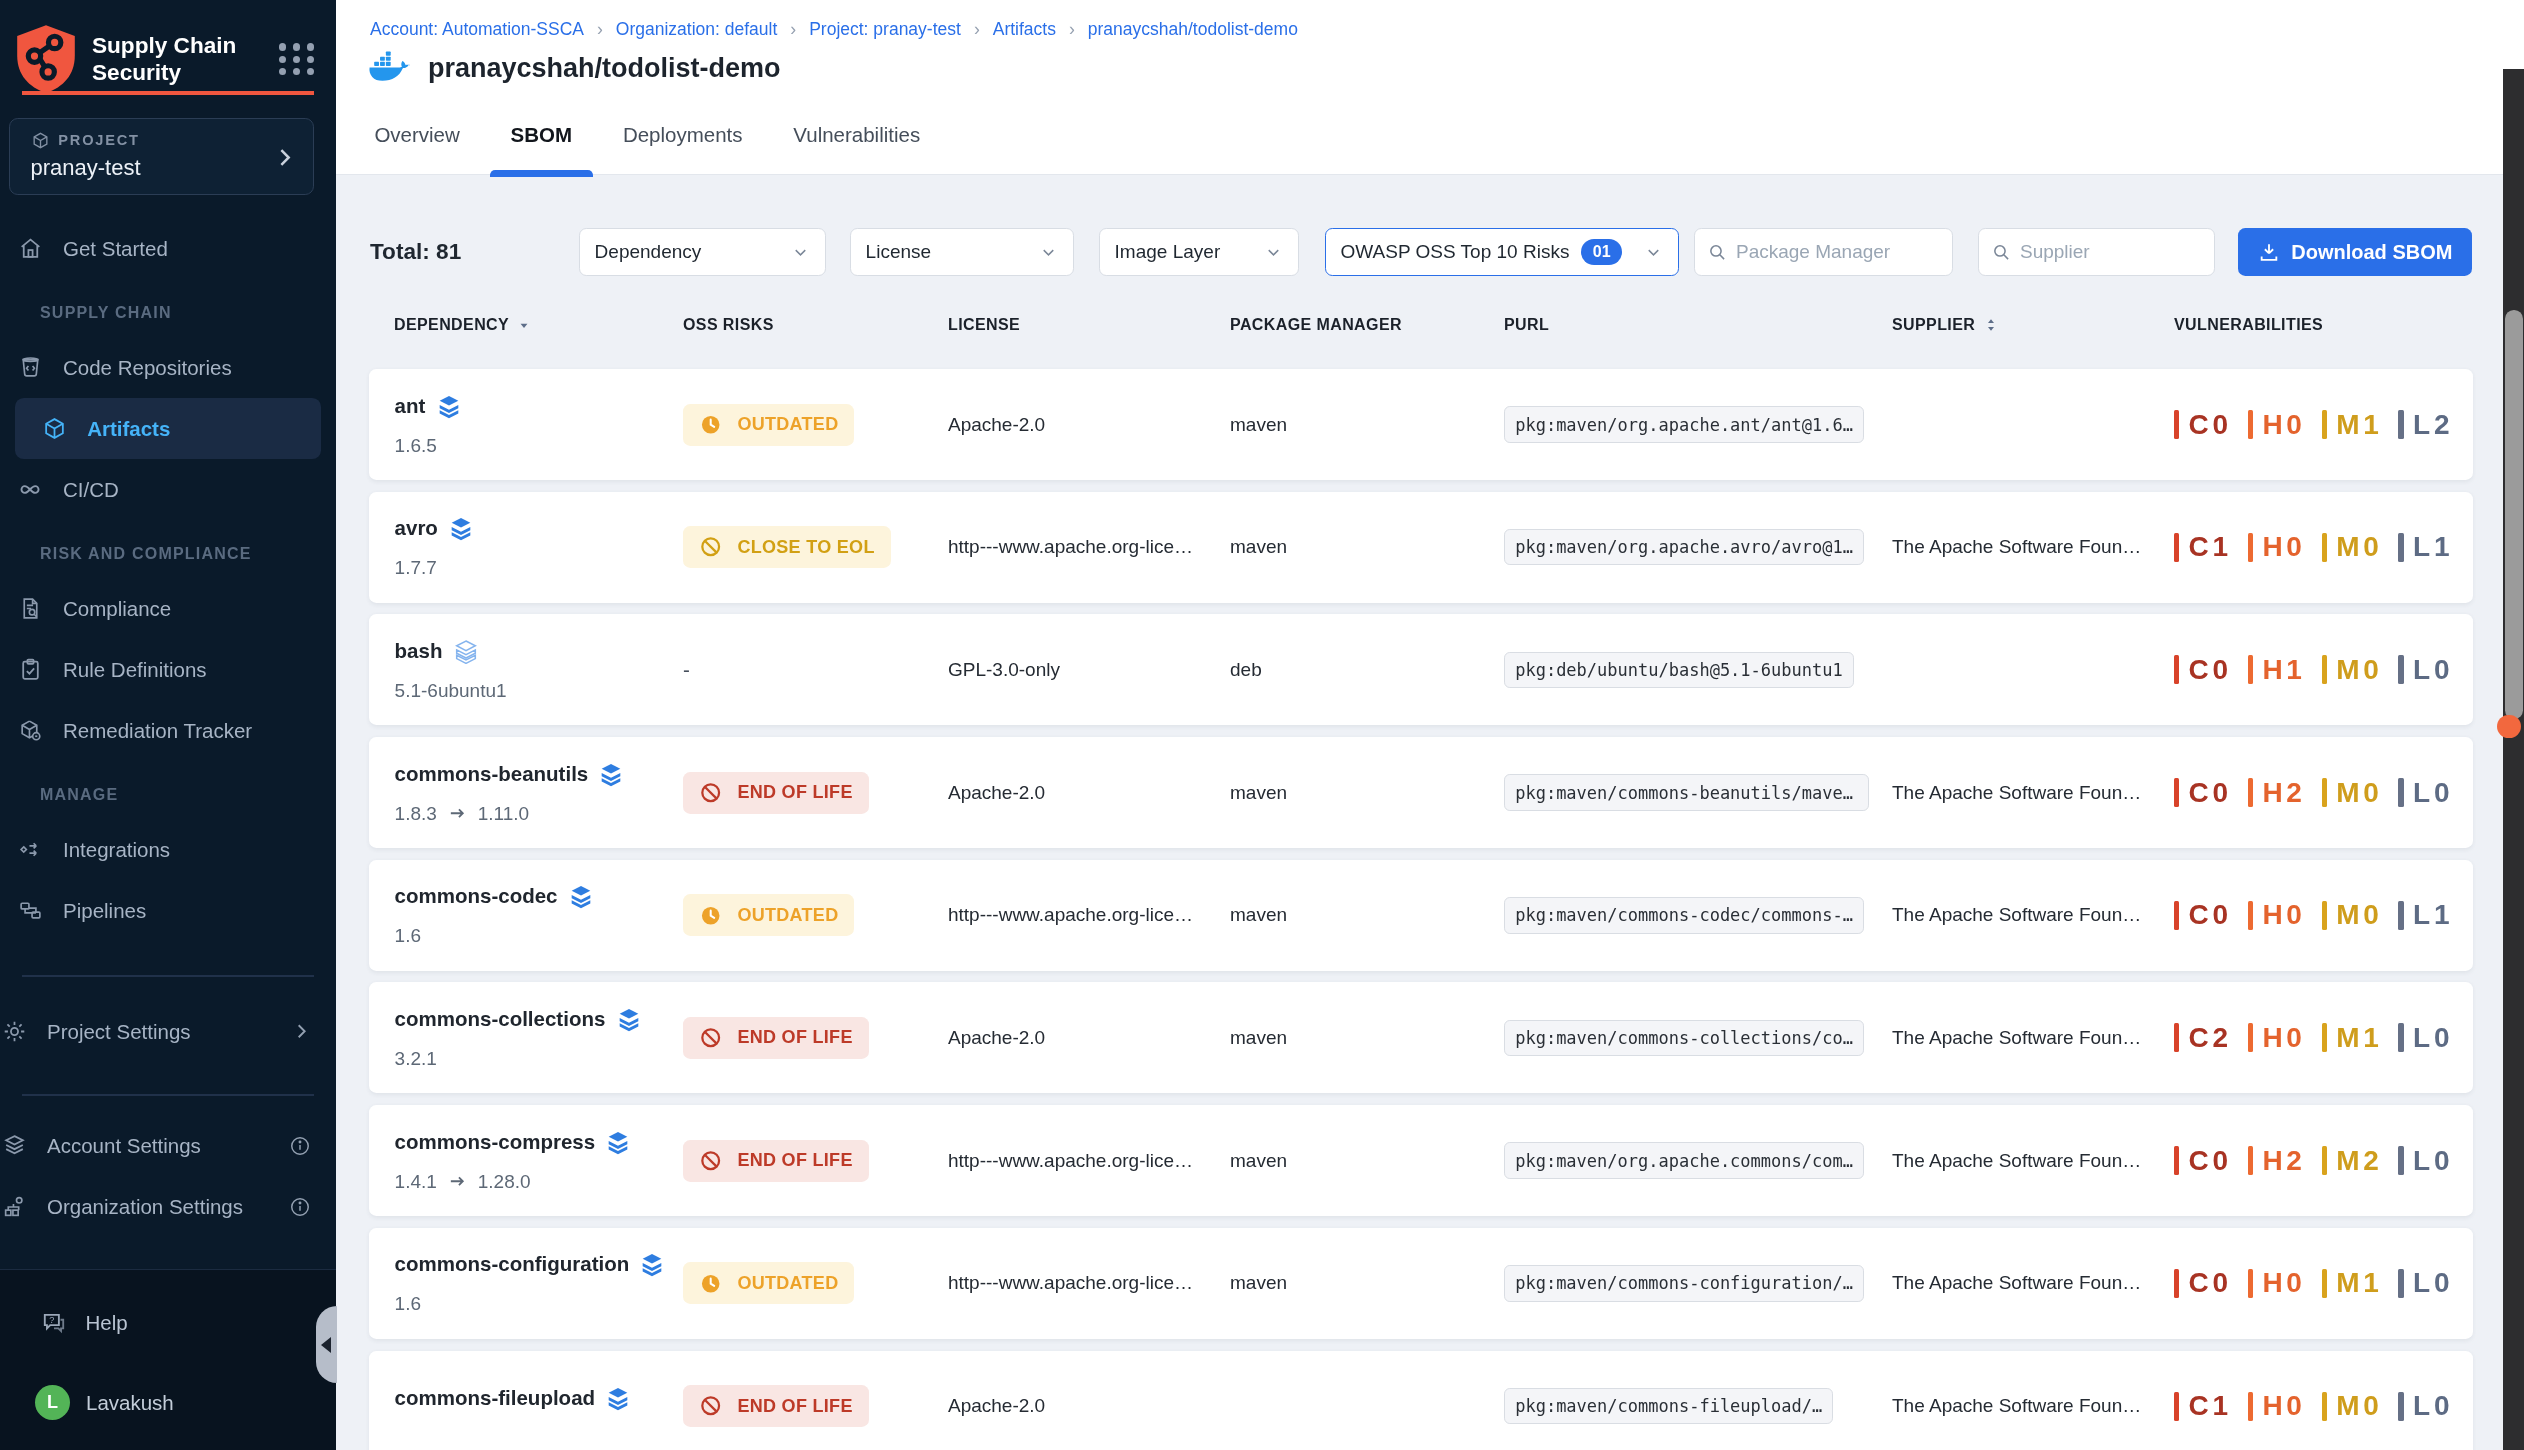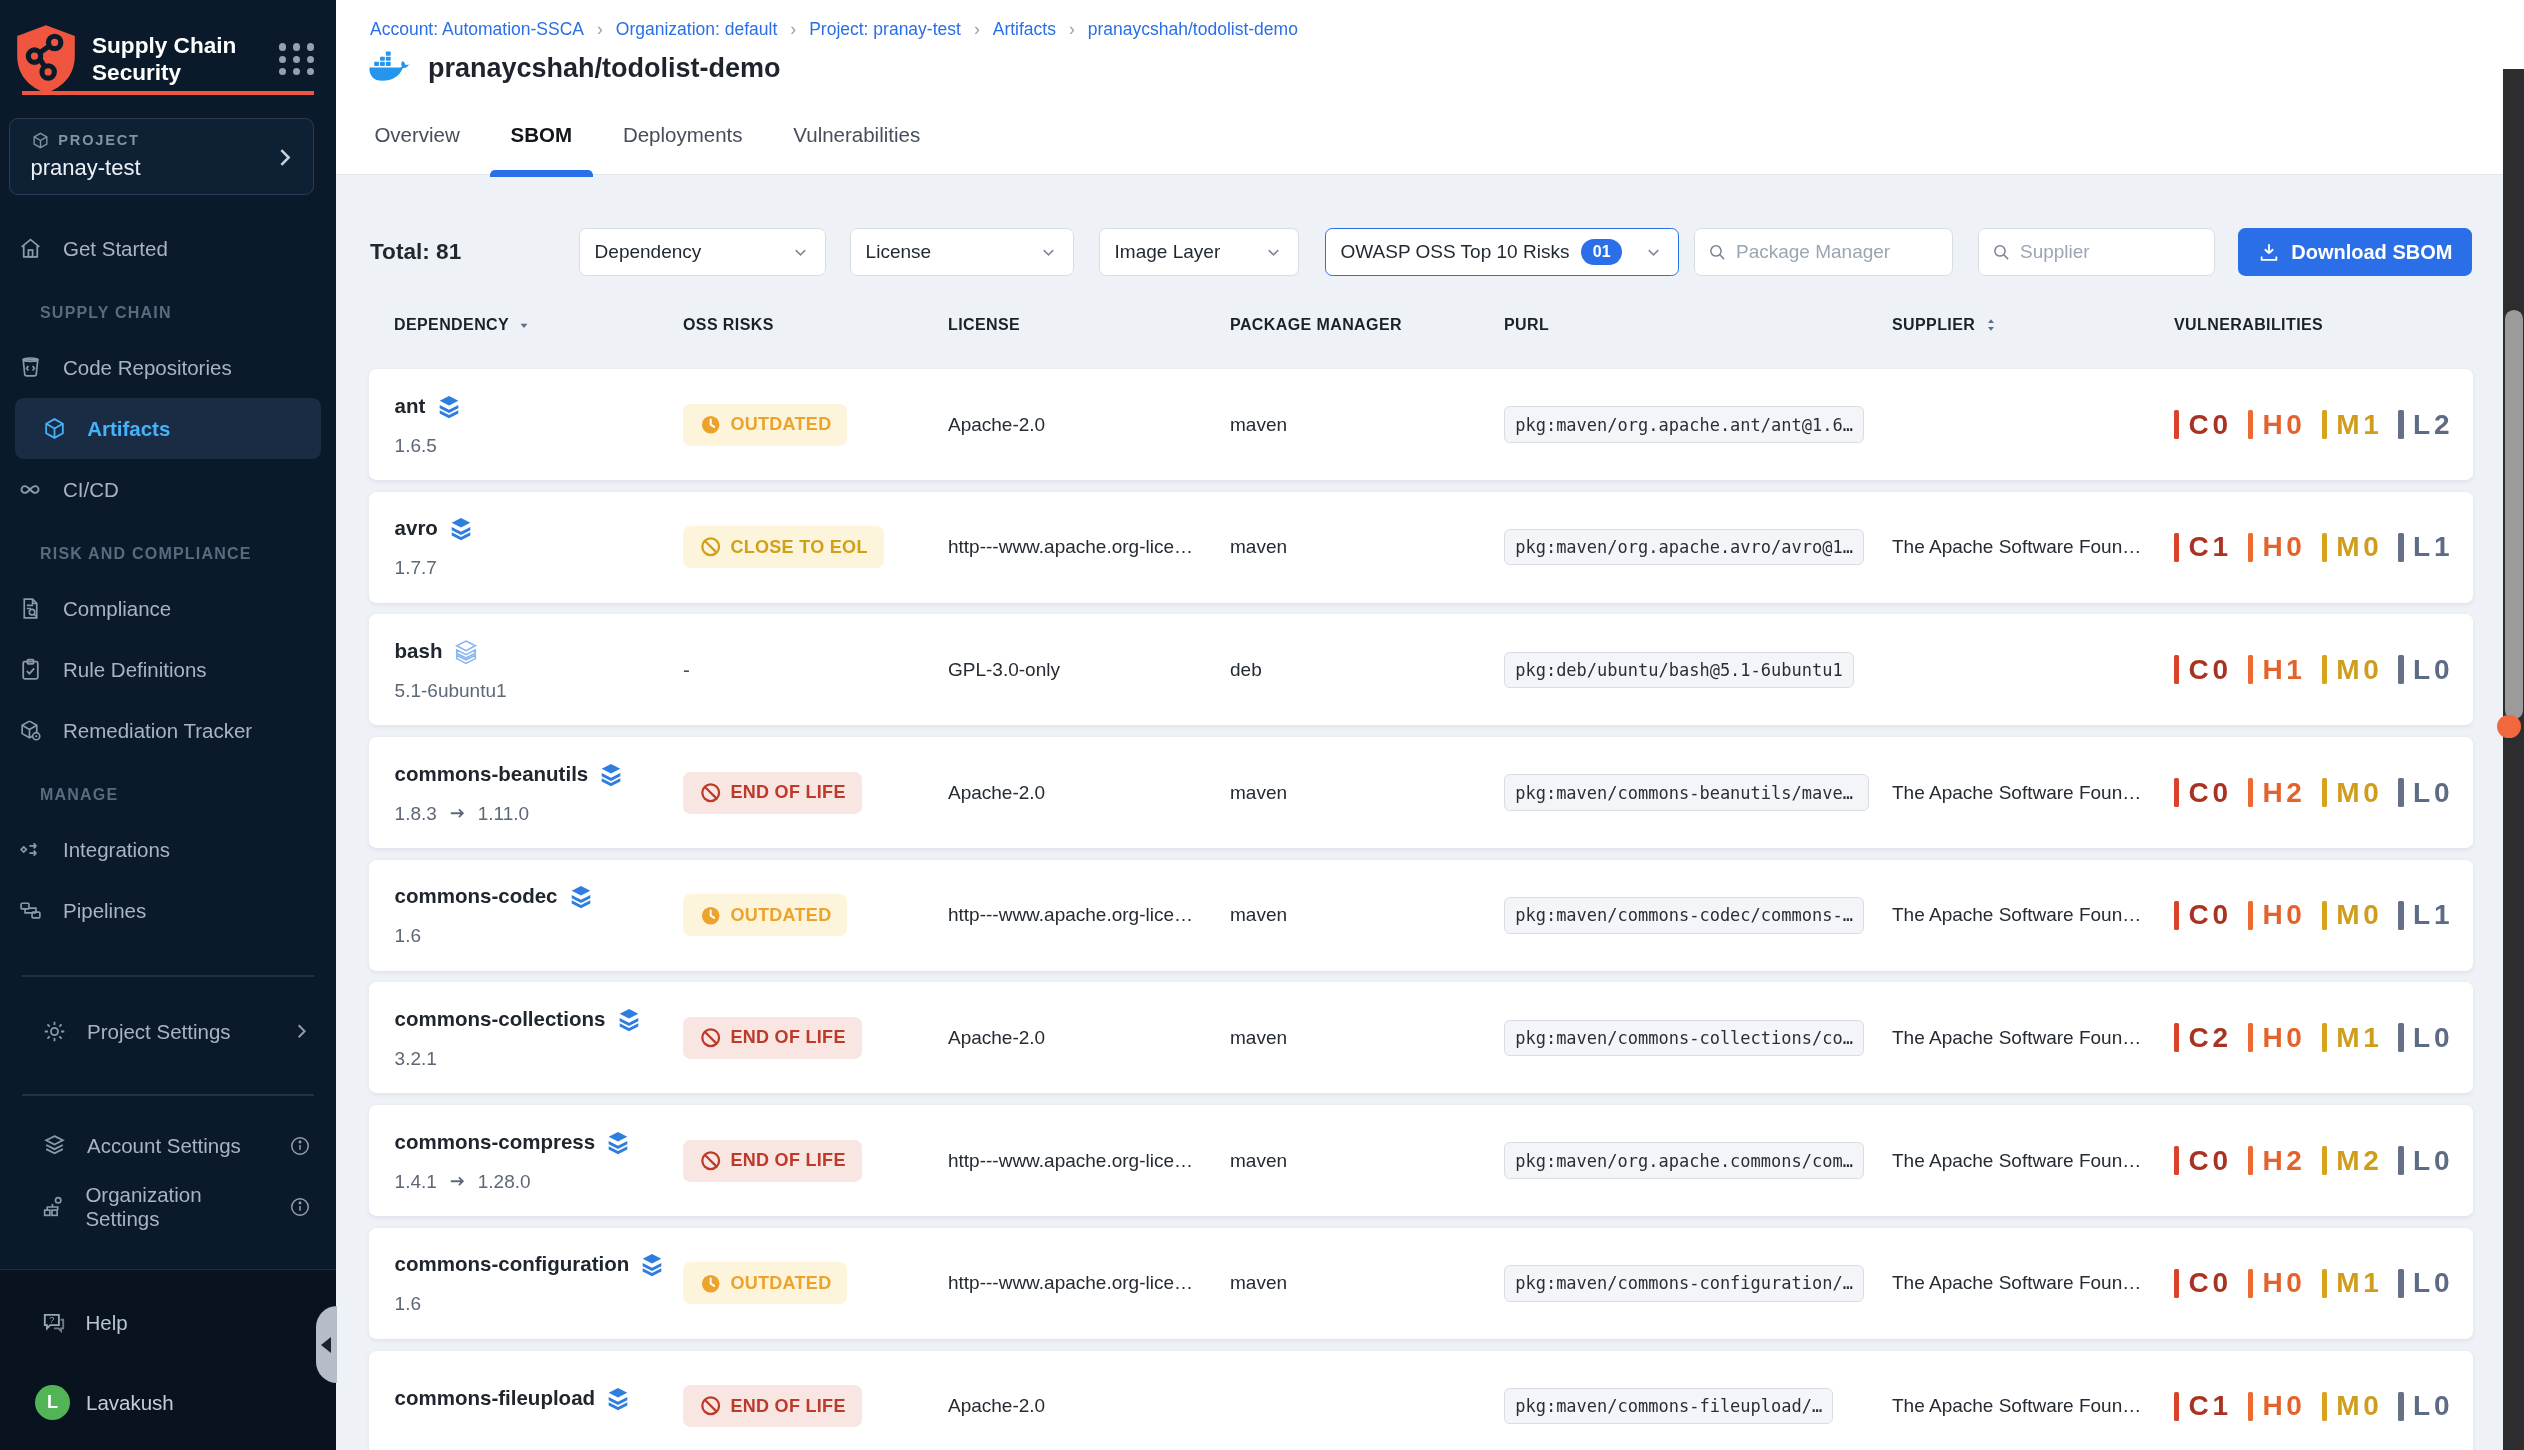--- a/index.html
+++ b/index.html
@@ -31,21 +31,21 @@
   .project-name{margin:5.1px 0 0 20.5px;font-size:22px;color:#ecf1f7;}
   .project-chev{position:absolute;right:16px;top:26px;color:#c9d1dc;}
 
   .nav{position:absolute;top:218px;left:0;right:0;}
   .nav-item{height:61px;display:flex;align-items:center;gap:19px;padding-left:16px;color:#a7b4c5;font-size:20.5px;cursor:pointer;}
   .nav-item .nico{width:28px;display:flex;justify-content:center;color:#8b99ac;}
   .nav-item.active{margin:0 14.6px;padding-left:25.6px;background:#1a2b44;border-radius:8.8px;color:#45b3f8;font-weight:700;}
   .nav-item.active .nico{color:#45b3f8;}
   .nav-section{height:58px;display:flex;align-items:center;padding:10.2px 0 0 40px;font-size:16px;font-weight:700;letter-spacing:1.2px;color:#5a6b80;}
   .sb-divider{position:absolute;left:22px;right:22px;height:1.5px;background:#20314a;}
-  .nav-single{position:absolute;left:0;right:0;height:61px;display:flex;align-items:center;gap:19px;padding-left:40px;color:#a7b4c5;font-size:20.5px;cursor:pointer;}
+  .nav-single{position:absolute;left:0;right:0;height:61px;display:flex;align-items:center;gap:19px;color:#a7b4c5;font-size:20.5px;cursor:pointer;}
   .nav-single .nico{width:28px;display:flex;justify-content:center;color:#8b99ac;}
   .nav-single .right{margin-left:auto;margin-right:25px;color:#93a0b1;}
   .sb-footer{position:absolute;top:1269px;left:0;right:0;bottom:0;background:#08131f;border-top:1.5px solid #1b2b40;}
   .help-item{position:absolute;top:22px;left:0;right:0;height:61px;display:flex;align-items:center;gap:17.5px;padding-left:40px;color:#b9c4d2;font-size:20.5px;cursor:pointer;}
   .help-item .nico{width:28px;display:flex;justify-content:center;color:#9aa7b8;}
   .user-row{position:absolute;top:102px;left:0;right:0;height:61px;display:flex;align-items:center;gap:16px;padding-left:35px;cursor:pointer;}
   .avatar{width:35px;height:35px;border-radius:50%;background:#53b457;color:#fff;font-size:18px;font-weight:700;display:flex;align-items:center;justify-content:center;}
   .user-name{font-size:20.5px;color:#c3cdd9;}
   .collapse-handle{position:absolute;left:316px;top:1306px;width:20.5px;height:77px;background:#b6bdc9;border-radius:44px 0 0 44px;z-index:4;cursor:pointer;display:flex;align-items:center;justify-content:center;}
   .collapse-handle .tri{width:0;height:0;border-top:8px solid transparent;border-bottom:8px solid transparent;border-right:10.2px solid #1c232e;}
@@ -79,21 +79,21 @@
   
   .thead{position:absolute;top:316px;left:0;right:0;height:34px;}
   .th{position:absolute;top:0;display:flex;align-items:center;gap:7.3px;font-size:16px;font-weight:700;letter-spacing:0.4px;color:#1b212a;}
   .rows{position:absolute;top:369px;left:33px;width:2104px;}
   .rowcard{position:relative;height:111px;background:#fff;border-radius:7.3px;box-shadow:0 1.5px 4.4px rgba(40,50,70,.07);margin-bottom:11.7px;cursor:pointer;}
   .cell{position:absolute;top:0;height:100%;display:flex;align-items:center;}
   .dep-cell{flex-direction:column;align-items:flex-start;justify-content:center;gap:16px;left:25.6px;}
   .dep-line{display:flex;align-items:center;gap:10.2px;}
   .dep-name{font-size:20.5px;font-weight:600;color:#20262e;}
   .ver-line{display:flex;align-items:center;gap:10.2px;font-size:19px;color:#5d6876;}
-  .badge{display:inline-flex;align-items:center;gap:8px;height:42px;padding:0 16px;border-radius:7.3px;font-size:18px;font-weight:700;letter-spacing:0.3px;white-space:nowrap;}
+  .badge{display:inline-flex;align-items:center;gap:15px;height:42px;padding:0 16px;border-radius:7.3px;font-size:18px;font-weight:700;letter-spacing:0.3px;white-space:nowrap;}
   .badge.outdated{background:var(--badge-outdated-bg);color:var(--badge-outdated-fg);}
   .badge.close_to_eol{background:var(--badge-ctoe-bg);color:var(--badge-ctoe-fg);}
   .badge.eol{background:var(--badge-eol-bg);color:var(--badge-eol-fg);}
   .risk-dash{font-size:20.5px;color:#454e5b;}
   .txt-cell{font-size:19px;color:#252b33;white-space:nowrap;}
   .purl{font-family:"DejaVu Sans Mono",monospace;font-size:17px;color:#2a2f36;background:#f4f5f8;border:1.5px solid #d9dde3;border-radius:5.8px;padding:7.3px 10.2px;white-space:nowrap;max-width:365px;overflow:hidden;text-overflow:ellipsis;}
   .vgroup{display:inline-flex;align-items:center;margin-right:16px;}
   .vbar{width:5.1px;height:29px;border-radius:1.5px;margin-right:9.5px;}
   .vnum{font-size:28px;font-weight:700;letter-spacing:3.7px;}
   .sev-critical .vbar{background:var(--sev-c-bar);} .sev-critical .vnum{color:var(--sev-c-fg);}

